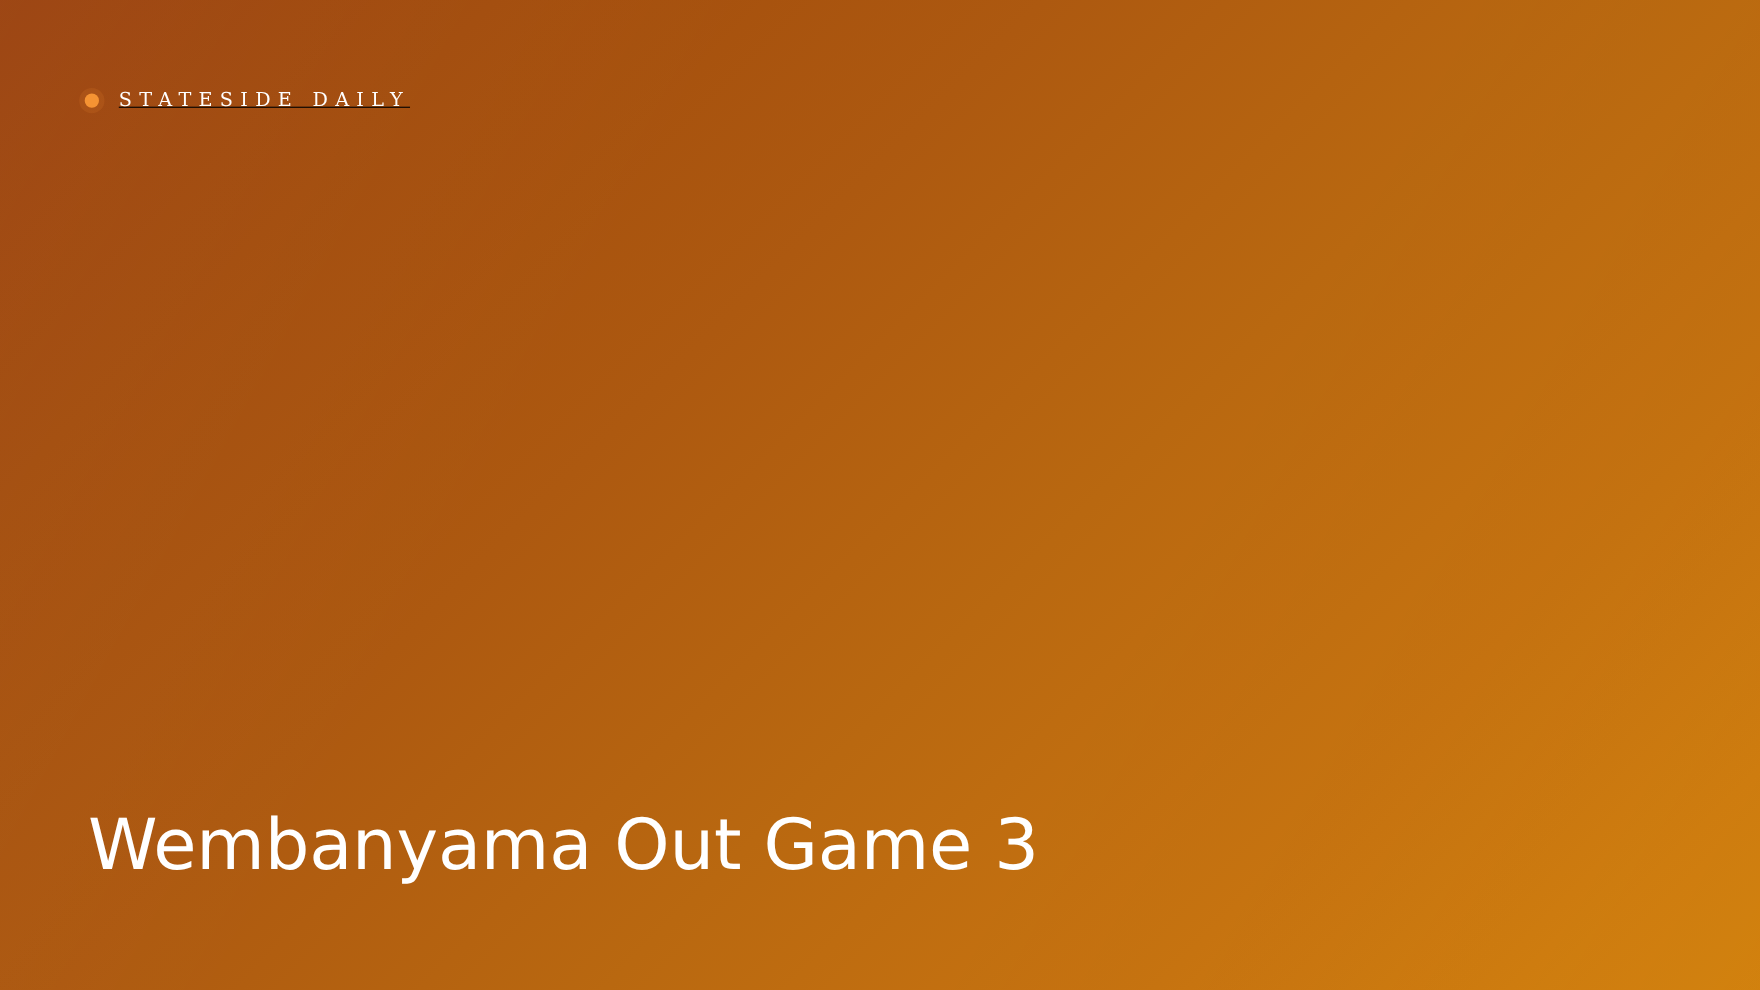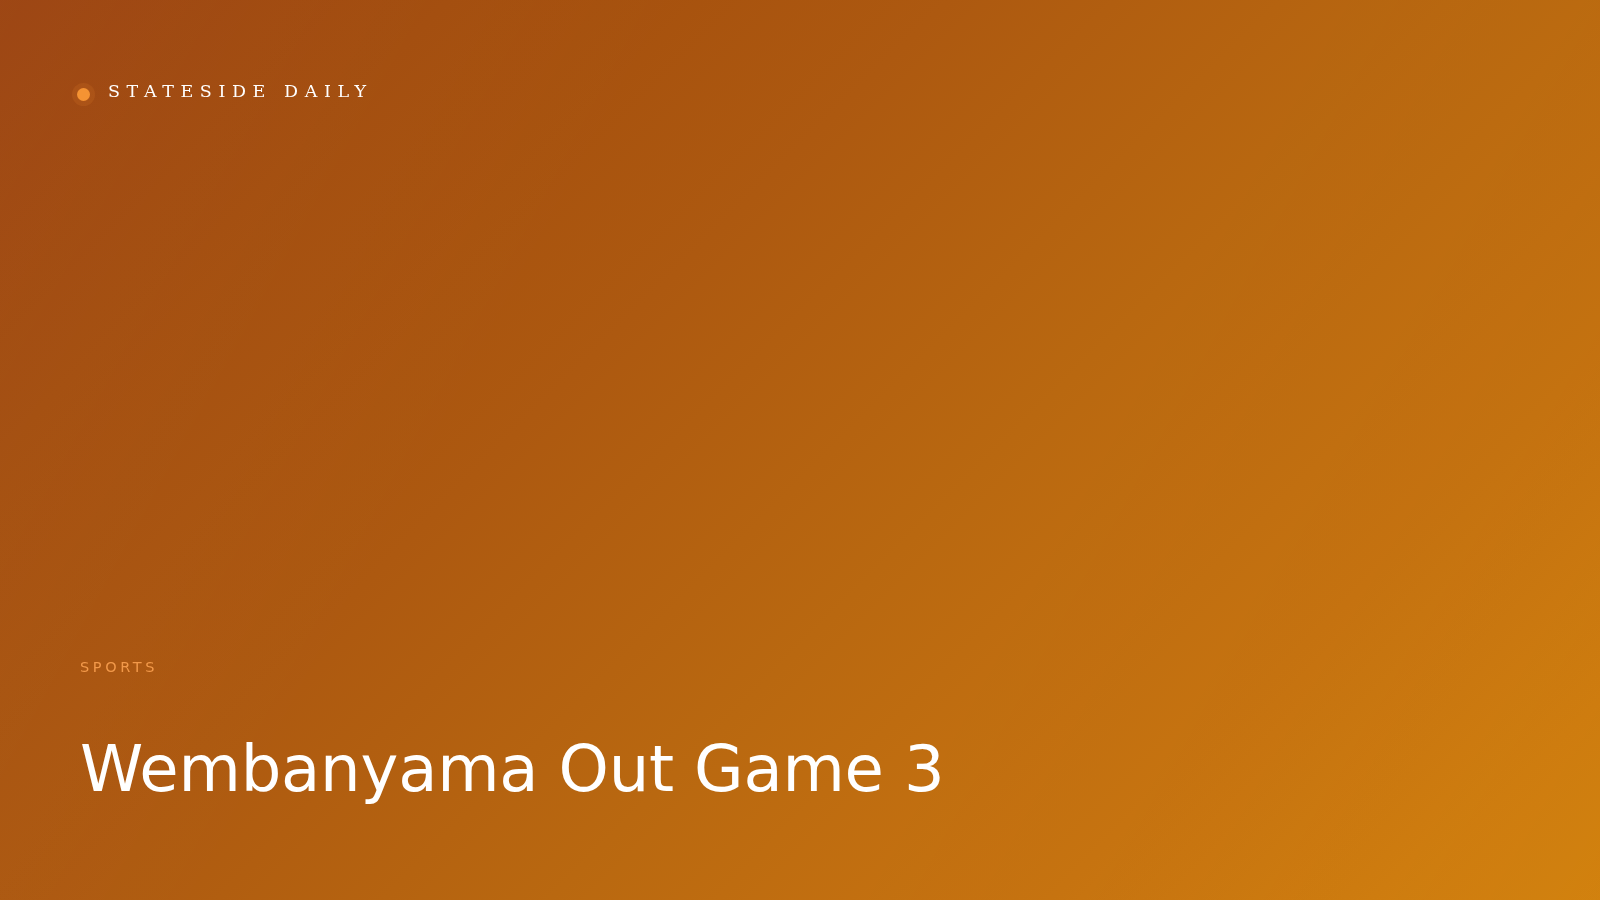--- a/index.html
+++ b/index.html
@@ -46,22 +46,23 @@
         rgba(0,0,0,0.035) 100%);
     pointer-events: none;
   }
 
   
   .masthead {
     position: absolute;
     left: 77px;
     top: 83px;
     display: flex;
-    align-items: flex-end;
+    align-items: center;
     z-index: 3;
+    text-decoration: underline;
   }
 
   .brand-dot {
     width: 13px;
     height: 13px;
     border-radius: 50%;
     background: #f59333;
     box-shadow: 0 0 0 5px rgba(245, 147, 51, 0.13);
     flex: 0 0 auto;
   }
@@ -117,19 +118,18 @@
 <body>
 
 <div class="poster">
 
   <div class="masthead">
     <span class="brand-dot"></span>
     <span class="brand-name">STATESIDE DAILY</span>
   </div>
 
   <div class="article-block">
-    <div class="kicker">SPORTS</div>
     <h1 class="headline">
       <span class="headline-line">Wembanyama Out Game 3</span>
     </h1>
   </div>
 
 </div>
 
 </body></html>

